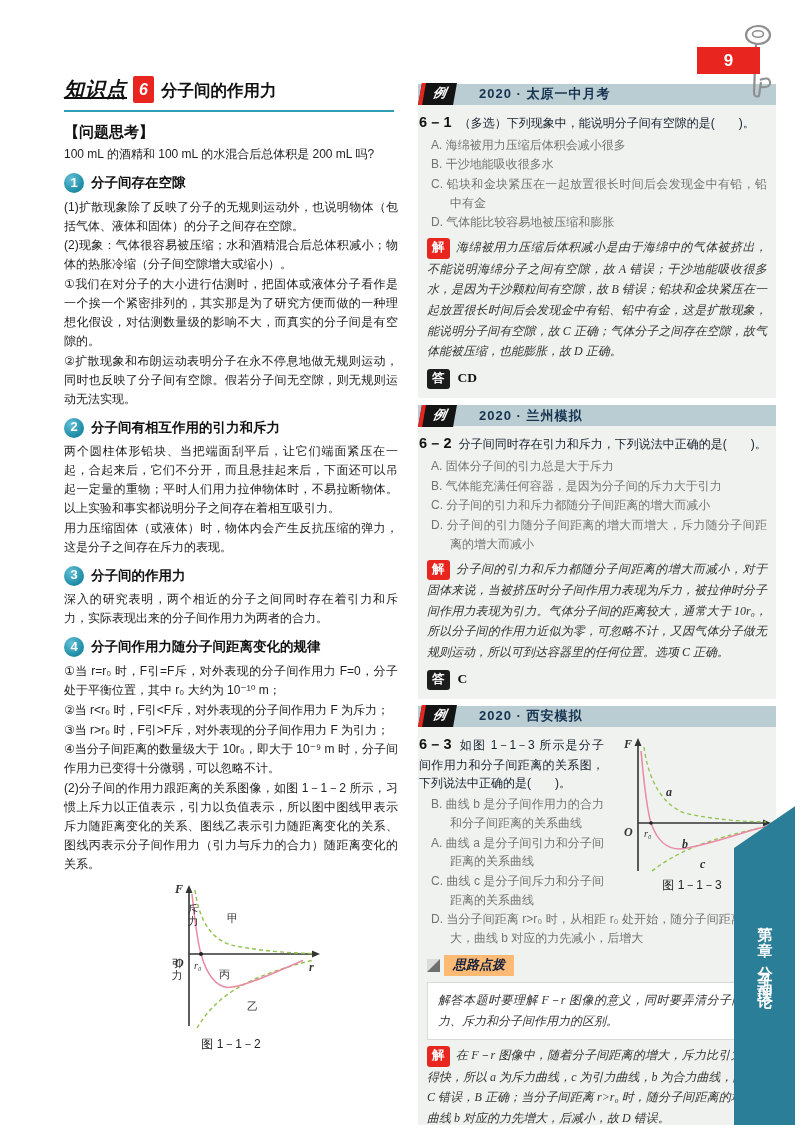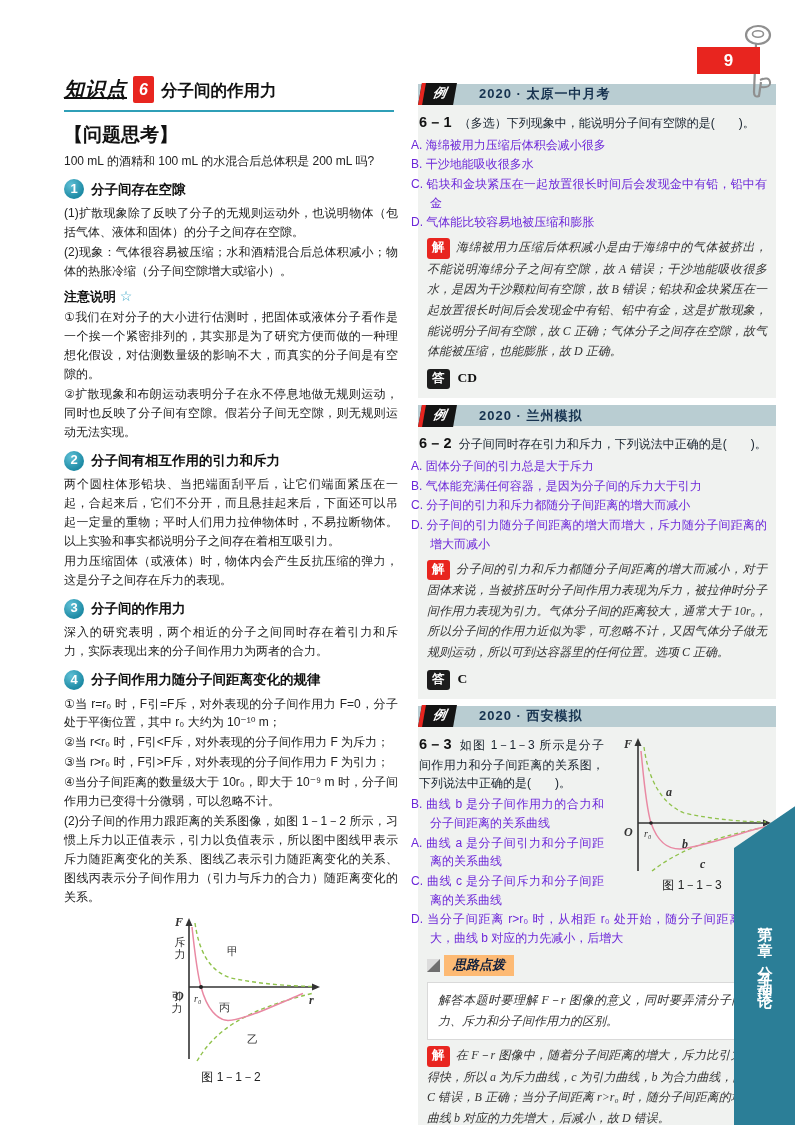--- a/index.html
+++ b/index.html
@@ -12,21 +12,21 @@
 
   
   .leftcol  { position:absolute; left:64px;  top:74px; width:334px; font-size:12px; line-height:1.58; text-align:justify; }
   .rightcol { position:absolute; left:418px; top:84px; width:358px; font-size:12px; line-height:1.56; }
 
   
   .kp-head { border-bottom:2.5px solid #2f9fb7; padding-bottom:4px; margin-bottom:8px; display:flex; align-items:center; width:330px; }
   .kp-label { font-weight:bold; font-style:italic; font-size:20px; color:#111; letter-spacing:1px;text-decoration:underline; }
   .kp-num { background:#e8251f; color:#fff; font-weight:bold; font-style:italic; font-size:16px; padding:1px 6px; margin:0 7px 0 6px; border-radius:2px; }
   .kp-title { font-weight:bold; font-size:16.5px; color:#111; }
-  .think-h { font-weight:bold; font-size:19px; margin:6px 0 2px; color:#111; }
+  .think-h { font-weight:bold; font-size:15px; margin:6px 0 2px; color:#111; }
   .para { margin:1px 0; }
   .sec-head { display:flex; align-items:center; margin:8px 0 4px; }
   .sec-circ { width:20px; height:20px; border-radius:50%; background:radial-gradient(circle at 35% 30%, #5fc0d6, #1d8aa4 70%); color:#fff; font-weight:bold; font-size:13px; display:flex; align-items:center; justify-content:center; margin-right:7px; flex:0 0 20px; }
   .sec-title { font-weight:bold; font-size:13.5px; color:#111; }
   .note-h { font-weight:bold; font-size:13px; margin:4px 0 1px; color:#111; }
   .star { color:#3aa7c8; font-weight:normal; font-size:14px; }
 
   
   .fig { position:relative; width:200px; margin:8px auto 0; }
   .figlbl { position:absolute; font-size:11px; color:#333; }
@@ -35,21 +35,21 @@
   .figlbl.sub  { font-family:"Liberation Serif",serif; font-style:italic; font-size:10px; }
   .figcap { text-align:center; font-size:12px; margin-top:3px; color:#222; }
 
   
   .exblock { background:#f0f2f0; margin-bottom:7px; padding-bottom:9px; }
   .exhead { display:flex; align-items:center; height:21px; background:#b9cdd2; margin-bottom:6px; }
   .ex-tag { background:#141414; color:#fff; font-weight:bold; font-size:13px; font-style:italic; padding:0px 9px 2px; border-left:4px solid #e8251f; transform:skewX(-10deg); margin-left:2px; }
   .ex-src { font-weight:bold; font-size:13px; color:#16324f; margin-left:24px; letter-spacing:1px; }
   .qline { padding:0 1px; margin-bottom:2px; text-align:justify; color:#16202c; }
   .qnum { font-weight:bold; font-size:14.5px; letter-spacing:1px; margin-right:6px; color:#111; }
-  .opt { padding:0 9px 0 12px; text-indent:-19px; margin:1px 0; text-align:justify; color:#6d28d9; }
+  .opt { padding:0 9px 0 32px; text-indent:-19px; margin:1px 0; text-align:justify; color:#737373; }
   .sol { padding:0 9px; margin-top:5px; text-align:justify; }
   .sol-text { font-family:"Liberation Serif","DejaVu Serif",serif; font-style:italic; color:#333; line-height:1.72; }
   .jie-tag { display:inline-block; background:#e8251f; color:#fff; font-weight:bold; font-size:12.5px; padding:0 5px 1px; border-radius:3px; margin-right:6px; font-style:normal; }
   .ansrow { padding:2px 9px 0; margin-top:3px; }
   .da-tag { display:inline-block; background:#1d1d1d; color:#fff; font-weight:bold; font-size:12.5px; padding:0 5px 1px; border-radius:3px; margin-right:8px; }
   .ans-val { font-family:"Liberation Serif",serif; font-weight:bold; font-size:13.5px; color:#111; }
 
   
   .fig163 { float:right; width:168px; margin:2px 0 2px 4px; position:relative; }
   .clearfix::after { content:""; display:block; clear:both; }
@@ -92,24 +92,20 @@
     <div class="think-h">【问题思考】</div>
     <div class="para">100 mL 的酒精和 100 mL 的水混合后总体积是 200 mL 吗?</div>
 
     <div class="sec-head">
       <span class="sec-circ">1</span>
       <span class="sec-title">分子间存在空隙</span>
     </div>
     <div class="para">(1)扩散现象除了反映了分子的无规则运动外，也说明物体（包括气体、液体和固体）的分子之间存在空隙。</div>
     <div class="para">(2)现象：气体很容易被压缩；水和酒精混合后总体积减小；物体的热胀冷缩（分子间空隙增大或缩小）。</div>
 
-    <div class="note-h">
-      <span>注意说明</span>
-      <span class="star">☆</span>
-    </div>
     <div class="para">①我们在对分子的大小进行估测时，把固体或液体分子看作是一个挨一个紧密排列的，其实那是为了研究方便而做的一种理想化假设，对估测数量级的影响不大，而真实的分子间是有空隙的。</div>
     <div class="para">②扩散现象和布朗运动表明分子在永不停息地做无规则运动，同时也反映了分子间有空隙。假若分子间无空隙，则无规则运动无法实现。</div>
 
     <div class="sec-head">
       <span class="sec-circ">2</span>
       <span class="sec-title">分子间有相互作用的引力和斥力</span>
     </div>
     <div class="para">两个圆柱体形铅块、当把端面刮平后，让它们端面紧压在一起，合起来后，它们不分开，而且悬挂起来后，下面还可以吊起一定量的重物；平时人们用力拉伸物体时，不易拉断物体。以上实验和事实都说明分子之间存在着相互吸引力。</div>
     <div class="para">用力压缩固体（或液体）时，物体内会产生反抗压缩的弹力，这是分子之间存在斥力的表现。</div>
 
@@ -134,21 +130,21 @@
         <line x1="58" y1="8" x2="58" y2="144" stroke="#333" stroke-width="1.6"></line>
         <polygon points="58,3 54.5,11 61.5,11" fill="#333"></polygon>
         <line x1="58" y1="72" x2="184" y2="72" stroke="#333" stroke-width="1.6"></line>
         <polygon points="189,72 181,68.5 181,75.5" fill="#333"></polygon>
         <path d="M64 8 C68 36, 78 56, 100 63 C128 69, 158 71, 183 71.5" fill="none" stroke="#90c24c" stroke-width="1.4" stroke-dasharray="4 3"></path>
         <path d="M66 146 C84 116, 112 95, 183 78" fill="none" stroke="#90c24c" stroke-width="1.4" stroke-dasharray="4 3"></path>
         <path d="M61 12 C64 40, 66 58, 70 72 C76 94, 86 105, 97 105.5 C112 105, 140 92, 172 78.5" fill="none" stroke="#e989a3" stroke-width="1.5"></path>
         <circle cx="70" cy="72" r="2" fill="#222"></circle>
       </svg>
       <div class="figlbl math" style="left:44px; top:-2px;">F</div>
-      <div class="figlbl vert" style="left:43px; top:22px;">斥力</div>
+      <div class="figlbl vert" style="left:56px; top:22px;">斥力</div>
       <div class="figlbl vert" style="left:40px; top:76px;">引力</div>
       <div class="figlbl math" style="left:44px; top:72px;">O</div>
       <div class="figlbl sub" style="left:63px; top:76px;">r₀</div>
       <div class="figlbl math" style="left:178px; top:76px;">r</div>
       <div class="figlbl" style="left:96px; top:28px;">甲</div>
       <div class="figlbl" style="left:88px; top:84px;">丙</div>
       <div class="figlbl" style="left:116px; top:116px;">乙</div>
     </div>
     <div class="figcap">图 1－1－2</div>
   </div>

